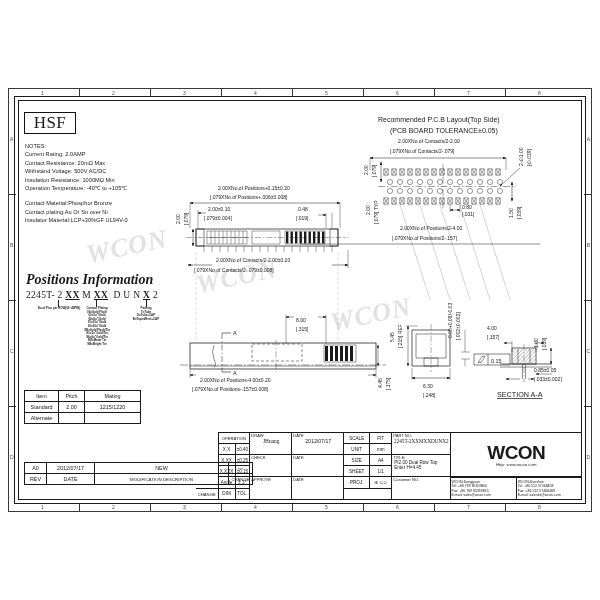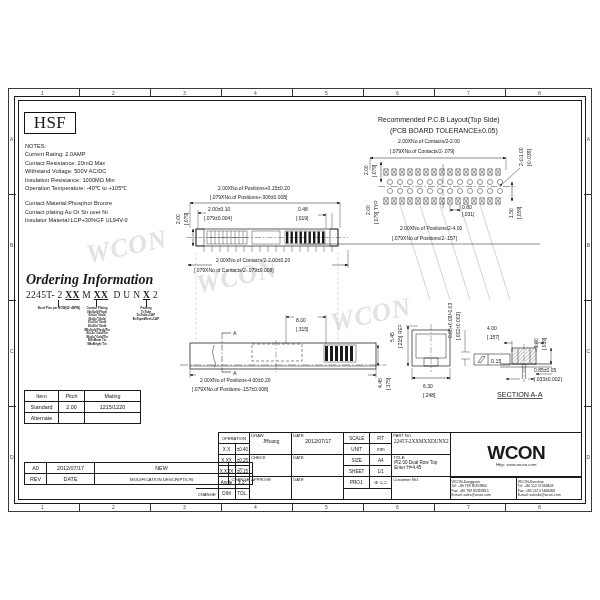--- a/index.html
+++ b/index.html
@@ -145,21 +145,21 @@
     <div>Contact Resistance: 20mΩ Max</div>
     <div>Withstand Voltage: 500V AC/DC</div>
     <div>Insulation Resistance: 1000MΩ Min</div>
     <div>Operation Temperature: -40℃ to +105℃</div>
     <div class="gap"></div>
     <div>Contact Material:Phosphor Bronze</div>
     <div>Contact plating:Au Or Sn over Ni</div>
     <div>Insulator Material:LCP+30%GF UL94V-0</div>
   </div>
 
-  <div class="ord-title">Ordering Information</div>
+  <div class="ord-title">Positions Information</div>
   <div class="ord-code">
     <span>2245T</span><span>-</span> <span>2</span>
     <span class="u">XX</span>
     <span>M</span>
     <span class="u">XX</span>
     &nbsp;<span>D</span>
     <span>U</span>
     <span>N</span>
     <span class="u">X</span>
     <span>2</span>

